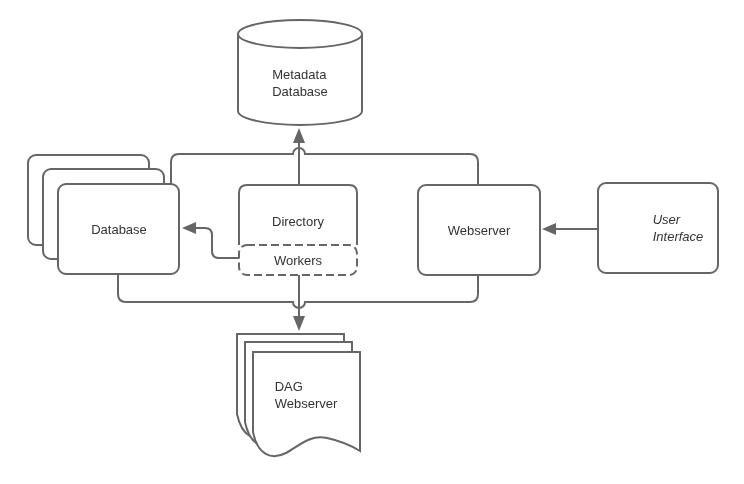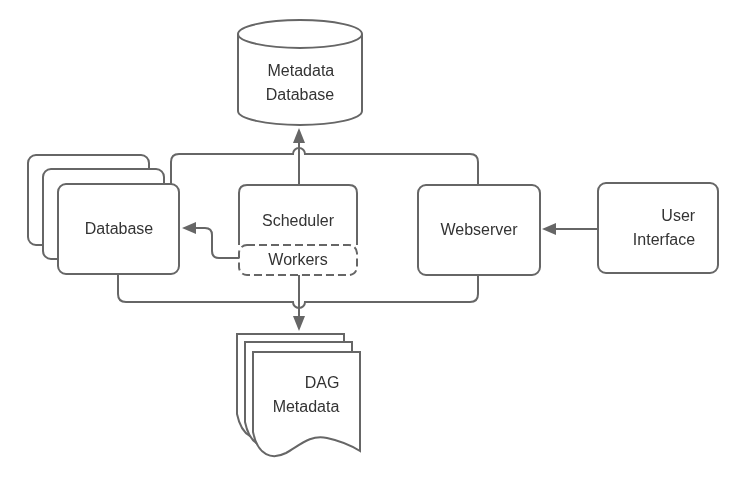--- a/index.html
+++ b/index.html
@@ -38,24 +38,24 @@
     stroke: var(--stroke);
     stroke-width: 2;
   }
   .arrowhead {
     fill: var(--stroke);
     stroke: none;
   }
   .label {
     position: absolute;
     transform: translate(-50%, -50%);
-    text-align: right;
+    text-align: left;
     white-space: pre-line;
-    font-size: 16px;
-    line-height: 24px;
+    font-size: 13px;
+    line-height: 17px;
     color: var(--text);
     pointer-events: none;
   }
 </style>
 </head>
 <body>
 
 <div class="canvas">
 
   <svg width="744" height="484" viewBox="0 0 744 484">
@@ -101,25 +101,25 @@
       <path class="shape" transform="translate(-8,-10)" d="M 253,352 L 360,352 L 360,451 C 352,446 341,441 327,438 C 310,434 299,446 286,453 C 272,460 258,456 253,432 Z"></path>
       <path class="shape" d="M 253,352 L 360,352 L 360,451 C 352,446 341,441 327,438 C 310,434 299,446 286,453 C 272,460 258,456 253,432 Z"></path>
     </g>
   </svg>
 
   <div class="label" style="left:300px; top:83px;">Metadata
 Database</div>
 
   <div class="label" style="left:119px; top:229px;">Database</div>
 
-  <div class="label" style="left:298px; top:221px;">Scheduler</div>
+  <div class="label" style="left:298px; top:221px;">Directory</div>
 
   <div class="label" style="left:298px; top:260px;">Workers</div>
 
   <div class="label" style="left:479px; top:230px;">Webserver</div>
 
-  <div class="label" style="left:664px; top:228px;">User
+  <div class="label" style="left:678px; top:228px;font-style:italic;">User
 Interface</div>
 
   <div class="label" style="left:306px; top:395px;">DAG
-Metadata</div>
+Webserver</div>
 
 </div>
 
 </body></html>

